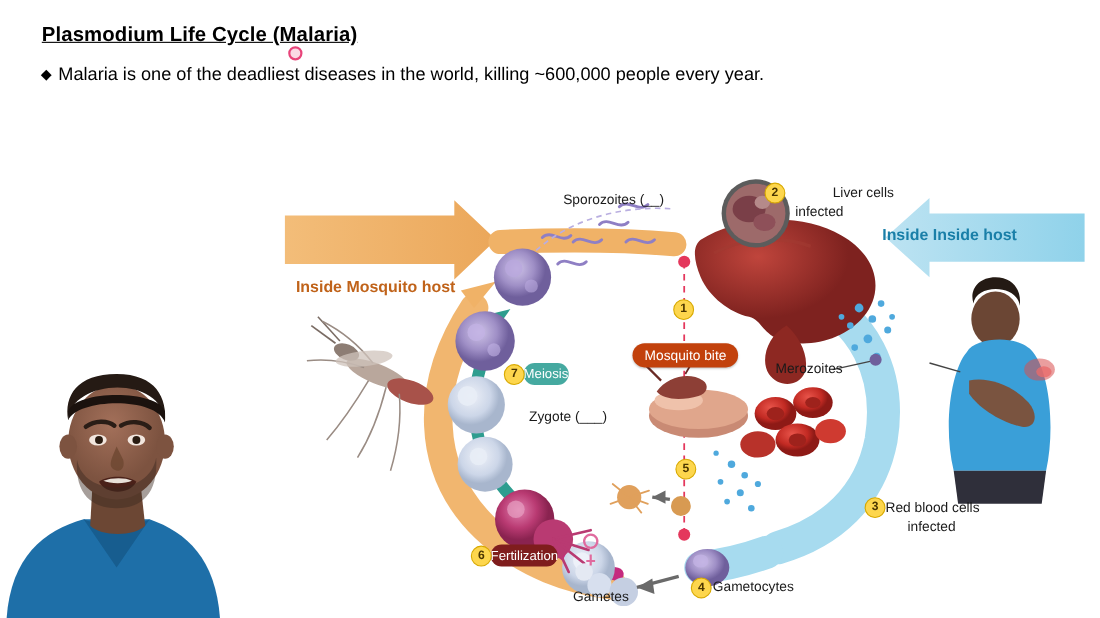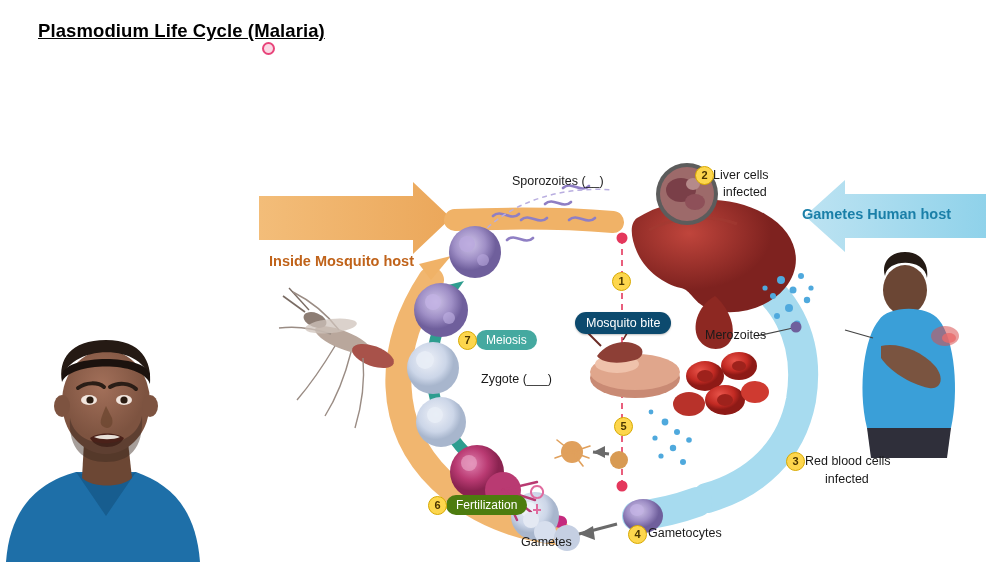--- a/index.html
+++ b/index.html
@@ -125,27 +125,27 @@
     text-align: center;
     line-height: 17px;
   }
 
   
   .pill {
     position: absolute;
     border-radius: 11px;
     font-size: 12px;
     color: #ffffff;
-    padding: 3px 10px;
+    padding: 3px 0;
     white-space: nowrap;
   }
   .pill-meiosis { background: #45a9a0; }
-  .pill-fert { background: #4d7c0f; }
+  .pill-fert { background: #7f1d1d; }
   .pill-bite {
-    background: #0c4a6e;
+    background: #c2410c;
     border-radius: 12px;
     font-size: 12.5px;
     padding: 4px 11px;
     box-shadow: 0 1px 2px rgba(0,0,0,.25);
   }
 
   
   #presenter {
     position: absolute;
     left: 0;
@@ -156,20 +156,23 @@
   }
 </style>
 </head>
 <body>
 
 <div id="slide">
 
   <div class="title">Plasmodium Life Cycle (Malaria)</div>
   <div class="pink-dot"></div>
 
+  <div class="bullet1">
+    <span class="dia">◆</span><span>Malaria is one of the deadliest diseases in the world, killing ~600,000 people every year.</span>
+  </div>
 
 
 
   <div id="diagram">
 
     <svg width="755" height="402" viewBox="0 0 755 402" style="position:absolute;left:0;top:0;">
       <defs>
         <linearGradient id="gOrange" x1="0" y1="0" x2="1" y2="0">
           <stop offset="0%" stop-color="#f3bd79"></stop>
           <stop offset="100%" stop-color="#eba75a"></stop>
@@ -403,24 +406,24 @@
         <path d="M636,186 C652,182 676,190 690,206 C700,218 696,230 684,228 C664,224 644,210 636,198 Z" fill="#7a5440"></path>
         <ellipse cx="700" cy="176" rx="14" ry="10" fill="#d94f4f" opacity=".55"></ellipse>
         <ellipse cx="704" cy="178" rx="7" ry="5" fill="#e86a6a" opacity=".8"></ellipse>
         <path d="M622,268 L706,268 L702,298 L626,298 Z" fill="#2f2f3a"></path>
       </g>
 
       <path d="M600,170 L628,178" stroke="#444" stroke-width="1.2"></path>
     </svg>
 
     <div class="banner-text banner-mosq">Inside Mosquito host</div>
-    <div class="banner-text banner-human">Gametes Human host</div>
+    <div class="banner-text banner-human">Inside Inside host</div>
 
     <div class="lbl" style="left:267px; top:14px;">Sporozoites (__)</div>
-    <div class="lbl" style="left:468px; top:8px;">Liver cells</div>
+    <div class="lbl" style="left:468px; top:8px;padding-left:44px;">Liver cells</div>
     <div class="lbl" style="left:478px; top:25px;">infected</div>
     <div class="lbl" style="left:460px; top:168px;">Merozoites</div>
     <div class="lbl" style="left:236px; top:212px;">Zygote (___)</div>
     <div class="lbl" style="left:560px; top:294px;">Red blood cells</div>
     <div class="lbl" style="left:580px; top:312px;">infected</div>
     <div class="lbl" style="left:276px; top:375px;">Gametes</div>
     <div class="lbl" style="left:403px; top:366px;">Gametocytes</div>
 
     <div class="pill pill-meiosis" style="left:231px; top:170px;">Meiosis</div>
     <div class="pill pill-fert" style="left:201px; top:335px;">Fertilization</div>

